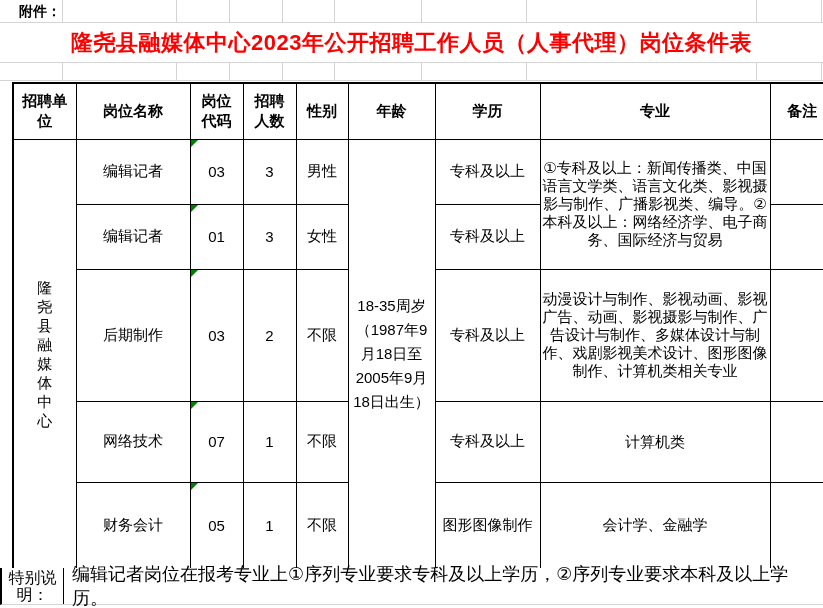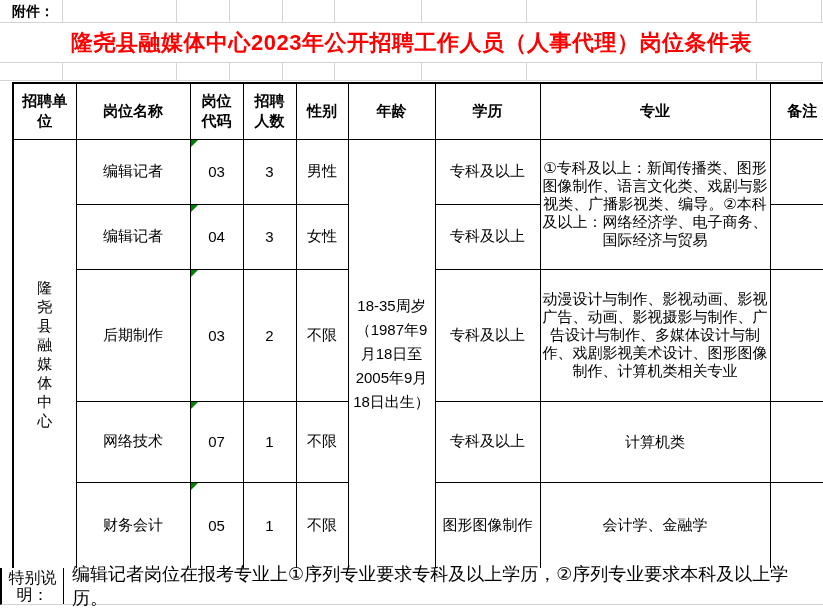--- a/index.html
+++ b/index.html
@@ -8,21 +8,21 @@
   html,body{margin:0;padding:0;background:#fff;}
   #page{
     position:relative; width:823px; height:608px; background:#fff;
     font-family:"Liberation Sans","DejaVu Sans",sans-serif; color:#000;
     overflow:hidden;
   }
   
   .hg{position:absolute;left:0;width:823px;height:1px;background:var(--grid);}
   .vg{position:absolute;width:1px;background:var(--grid);}
   
-  .attach{position:absolute;left:12px;top:3px;font-size:14px;font-weight:bold;}
+  .attach{position:absolute;left:19px;top:3px;font-size:14px;font-weight:bold;}
   
   .title{
     position:absolute;left:0;top:24px;width:823px;height:38px;
     display:flex;align-items:center;justify-content:center;
     color:var(--red);font-size:22px;font-weight:bold;letter-spacing:0.5px;
     white-space:nowrap;
   }
   
   table.main{
     position:absolute;left:12px;top:82px;width:822px;
@@ -130,26 +130,26 @@
       <td>编辑记者</td>
       <td class="code"><span class="flag"></span><span>03</span></td>
       <td class="num">3</td>
       <td>男性</td>
       <td class="age" rowspan="5">18-35周岁
 （1987年9
 月18日至
 2005年9月
 18日出生）</td>
       <td>专科及以上</td>
-      <td class="major" rowspan="2">①专科及以上：新闻传播类、图形图像制作、语言文化类、戏剧与影视类、广播影视类、编导。②本科及以上：网络经济学、电子商务、国际经济与贸易</td>
+      <td class="major" rowspan="2">①专科及以上：新闻传播类、中国语言文学类、语言文化类、影视摄影与制作、广播影视类、编导。②本科及以上：网络经济学、电子商务、国际经济与贸易</td>
       <td></td>
     </tr>
     <tr style="height:65px">
       <td>编辑记者</td>
-      <td class="code"><span class="flag"></span><span>04</span></td>
+      <td class="code"><span class="flag"></span><span>01</span></td>
       <td class="num">3</td>
       <td>女性</td>
       <td>专科及以上</td>
       <td></td>
     </tr>
     <tr style="height:132px">
       <td>后期制作</td>
       <td class="code"><span class="flag"></span><span>03</span></td>
       <td class="num">2</td>
       <td>不限</td>

